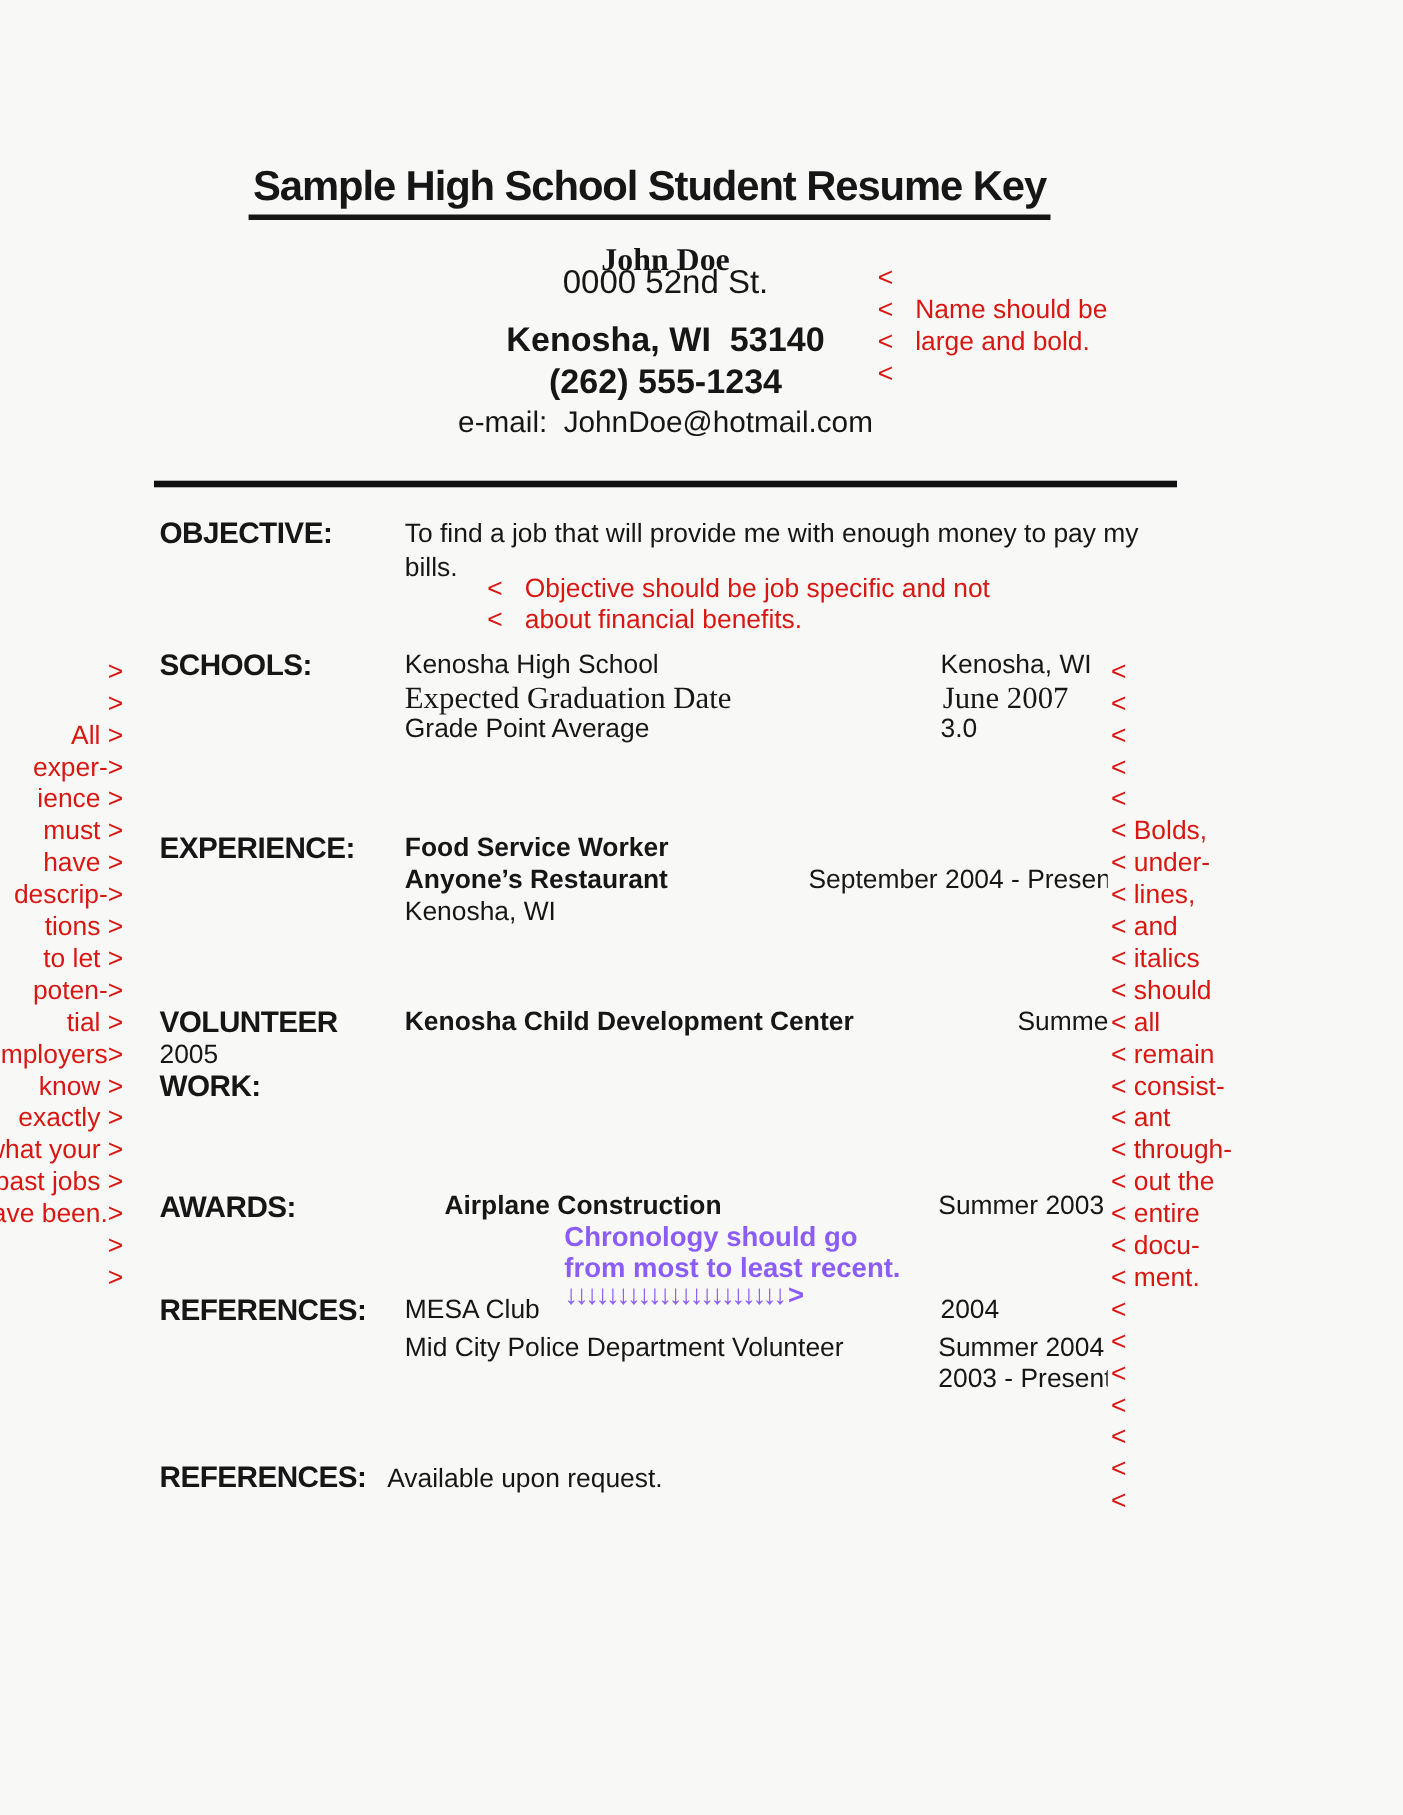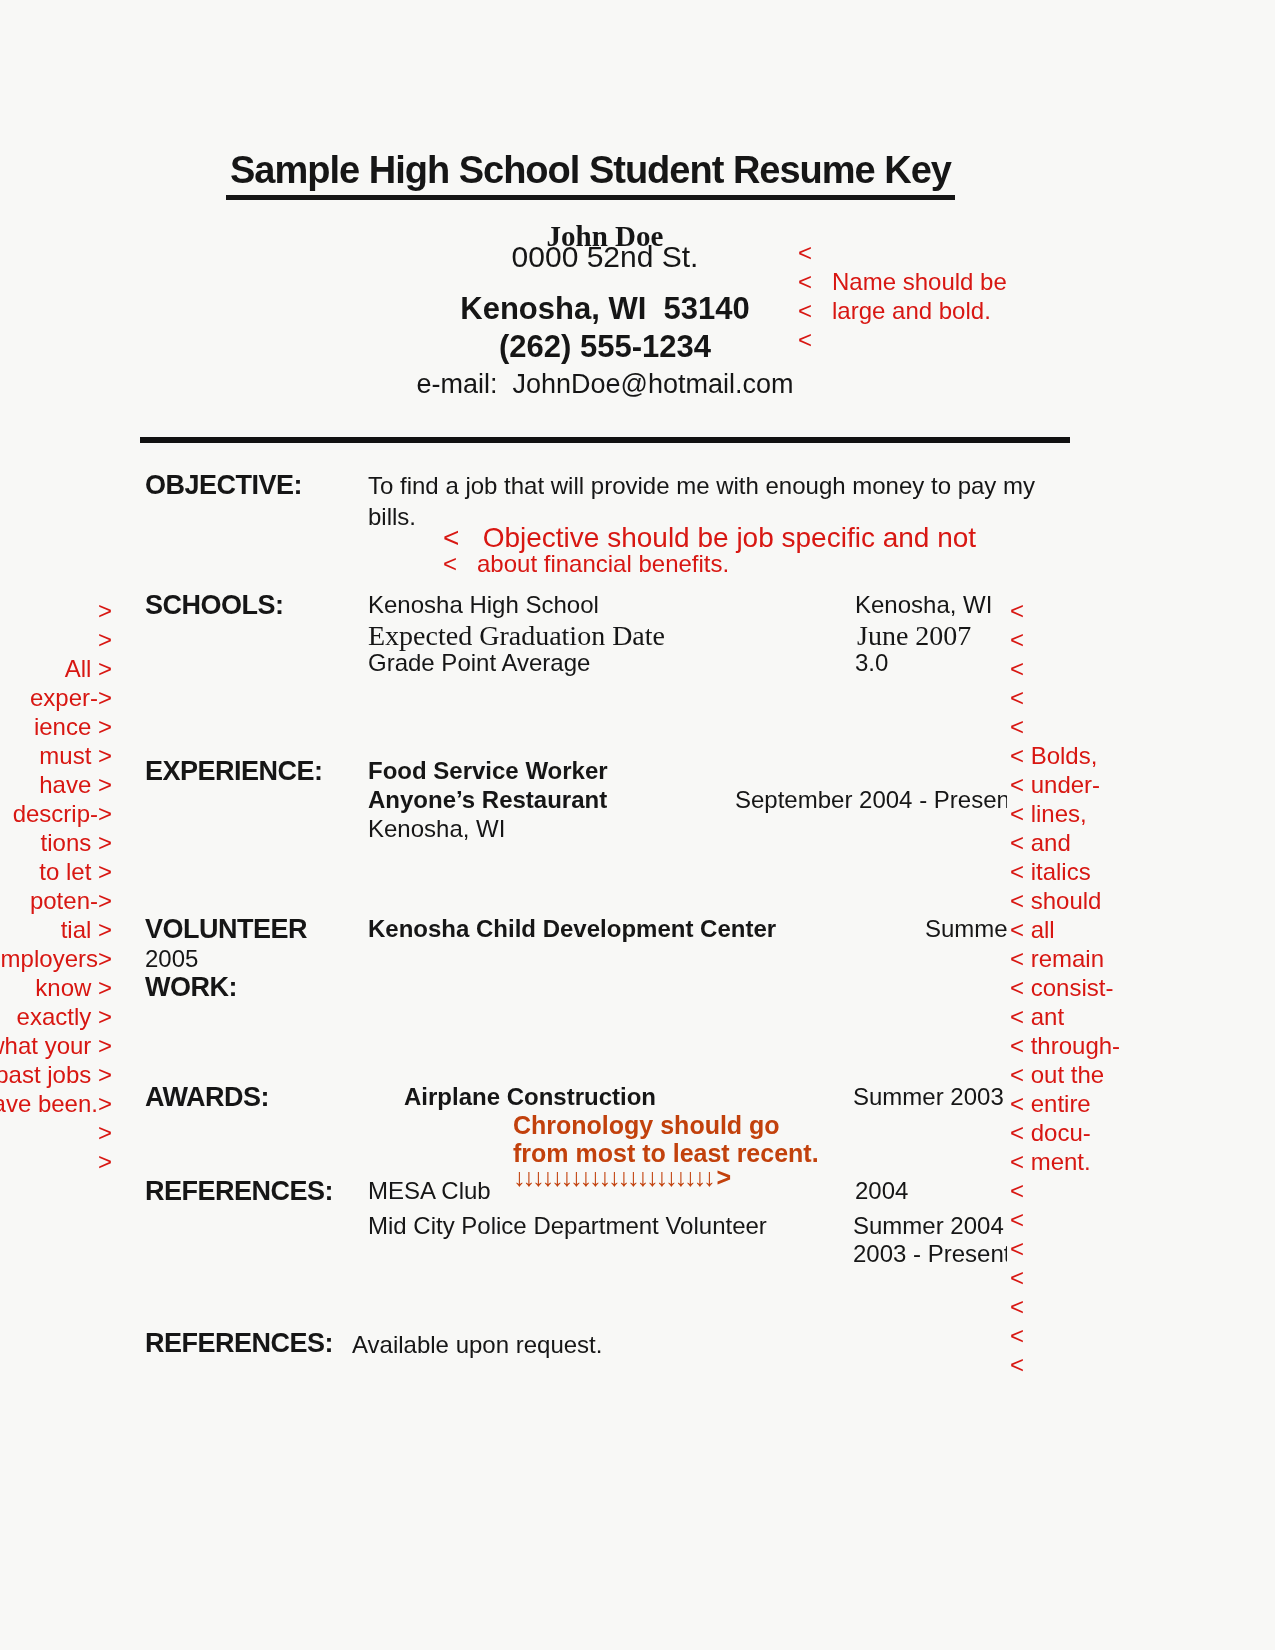--- a/index.html
+++ b/index.html
@@ -11,21 +11,21 @@
     position:relative;
   }
   .page{position:absolute;inset:0;}
   .abs{position:absolute;white-space:nowrap;}
   .pre{white-space:pre;}
   .sans24{font-size:24px;}
   .sansb24{font-size:24px;font-weight:bold;}
   .serif24{font-family:"Liberation Serif", serif;font-size:28px;}
   .h{font-size:27px;font-weight:bold;letter-spacing:-0.5px;}
   .red{color:#d81712;}
-  .redb{color:#c2410c;font-weight:bold;}
+  .redb{color:#8b5cf6;font-weight:bold;}
   .title-wrap{position:absolute;top:149px;left:0;width:1181px;text-align:center;}
   .title{
     display:inline-block;font-size:38px;font-weight:bold;letter-spacing:-1px;
     border-bottom:5px solid #161616;padding:0 4px 3px 4px;
   }
   .c-line{position:absolute;left:300px;width:610px;text-align:center;white-space:pre;}
   .c-name{top:220px;font-family:"Liberation Serif", serif;font-weight:bold;font-size:29px;}
   .c-street{top:240px;font-weight:normal;font-size:30px;}
   .c-city{top:291px;font-weight:bold;font-size:31px;}
   .c-phone{top:329px;font-weight:bold;font-size:31px;}
@@ -66,21 +66,21 @@
       <div class="ln">&lt;   Name should be</div>
       <div class="ln">&lt;   large and bold.</div>
       <div class="ln">&lt;</div>
     </div>
 
   <div class="rule"></div>
 
   <div class="abs h" style="top:470px;left:145px;">OBJECTIVE:</div>
   <div class="abs sans24" style="top:472px;left:368px;">To find a job that will provide me with enough money to pay my</div>
   <div class="abs sans24" style="top:503px;left:368px;">bills.</div>
-  <div class="abs red pre" style="top:522px;left:443px;font-size:28px;">&lt;   Objective should be job specific and not</div>
+  <div class="abs red pre" style="top:522px;left:443px;font-size:24px;">&lt;   Objective should be job specific and not</div>
   <div class="abs red pre" style="top:550px;left:443px;font-size:24px;">&lt;   about financial benefits.</div>
 
   <div class="abs h" style="top:590px;left:145px;text-align:center;">SCHOOLS:</div>
   <div class="abs sans24" style="top:591px;left:368px;">Kenosha High School</div>
   <div class="abs sans24" style="top:591px;left:855px;">Kenosha, WI</div>
   <div class="abs serif24" style="top:620px;left:368px;">Expected Graduation Date</div>
   <div class="abs serif24" style="top:620px;left:857px;">June 2007</div>
   <div class="abs sans24" style="top:649px;left:368px;">Grade Point Average</div>
   <div class="abs sans24" style="top:649px;left:855px;">3.0</div>
 

